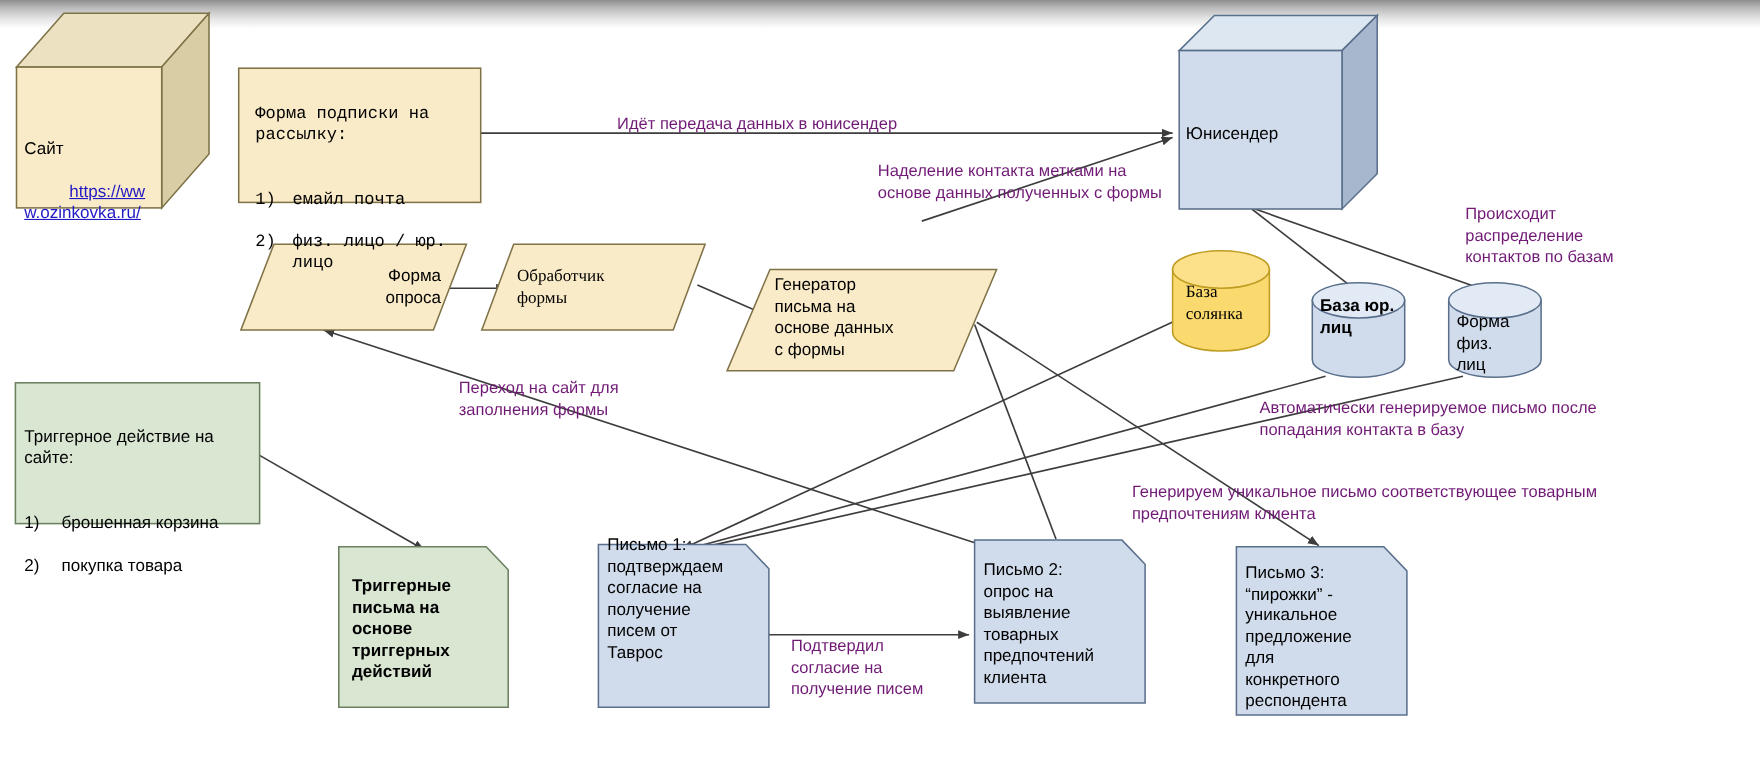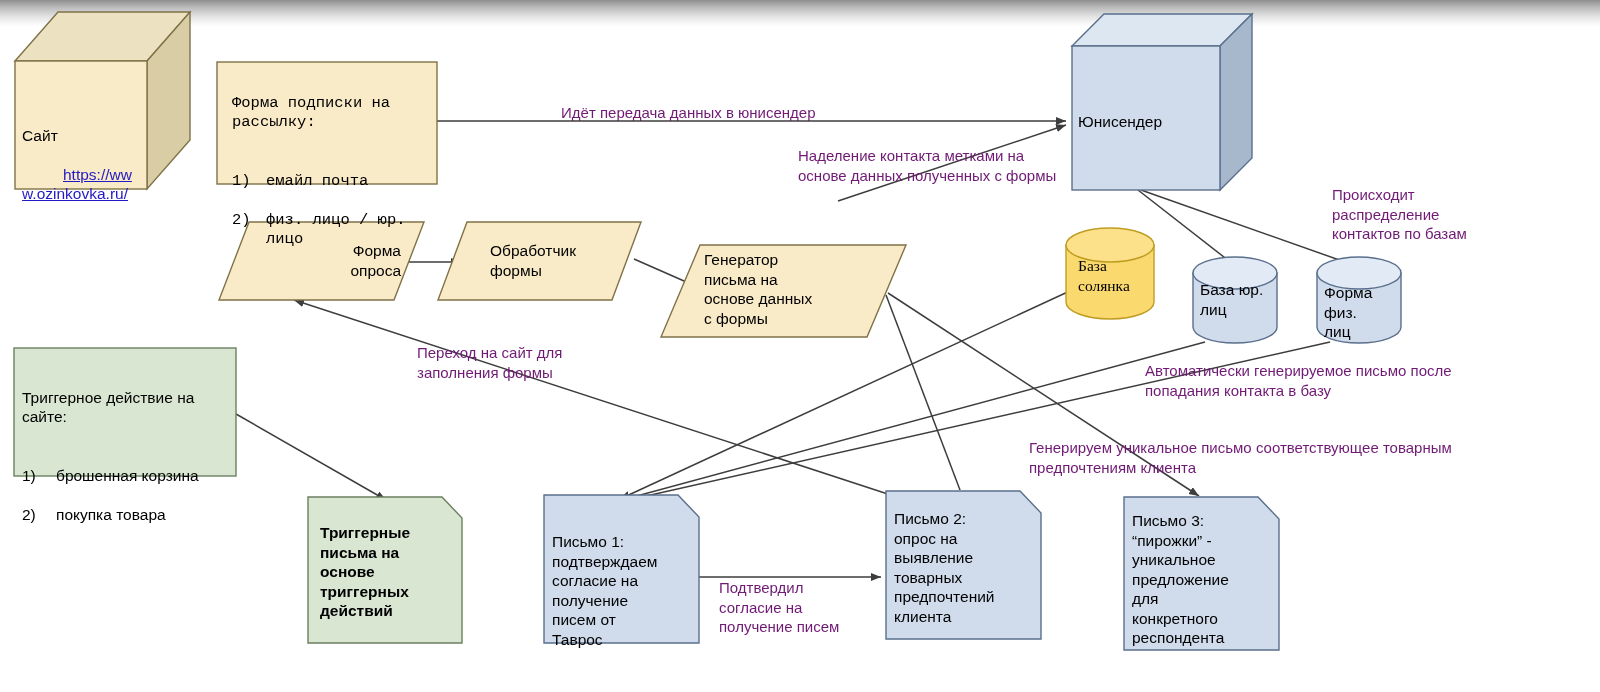--- a/index.html
+++ b/index.html
@@ -169,52 +169,52 @@
       <li><span class="n">1)</span><span>емайл почта</span></li>
       <li><span class="n">2)</span><span>физ. лицо / юр. лицо</span></li>
     </ul>
   </div>
 
   <div class="nodetext" style="left:1078px; top:112px; width:140px;">Юнисендер</div>
 
   <div class="nodetext" style="left:271px; top:241px; width:130px;text-align:right;">Форма
 опроса</div>
 
-  <div class="nodetext" style="left:490px; top:241px; width:140px;">Обработчик
+  <div class="nodetext" style="left:470px; top:241px; width:140px;font-family:Liberation Serif, serif;">Обработчик
 формы</div>
 
   <div class="nodetext" style="left:704px; top:250px; width:165px;">Генератор
 письма на
 основе данных
 с формы</div>
 
   <div class="nodetext" style="left:1078px; top:256px; width:80px;font-family:Liberation Serif, serif;">База
 солянка</div>
 
-  <div class="nodetext" style="left:1200px; top:280px; width:80px;">База юр.
+  <div class="nodetext" style="left:1200px; top:269px; width:80px;font-weight:bold;">База юр.
 лиц</div>
 
   <div class="nodetext" style="left:1324px; top:283px; width:80px;">Форма физ.
 лиц</div>
 
   <div class="nodetext" style="left:22px; top:368px; width:215px;">
     <div>Триггерное действие на сайте:</div>
     <ul class="numlist">
       <li><span class="n">1)</span><span>брошенная корзина</span></li>
       <li><span class="n">2)</span><span>покупка товара</span></li>
     </ul>
   </div>
 
   <div class="nodetext" style="left:320px; top:523px; width:130px;font-weight:bold;">Триггерные
 письма на
 основе
 триггерных
 действий</div>
 
-  <div class="nodetext" style="left:552px; top:532px; width:140px;">Письмо 1:
+  <div class="nodetext" style="left:552px; top:486px; width:140px;">Письмо 1:
 подтверждаем
 согласие на
 получение
 писем от
 Таврос</div>
 
   <div class="nodetext" style="left:894px; top:509px; width:140px;">Письмо 2:
 опрос на
 выявление
 товарных

